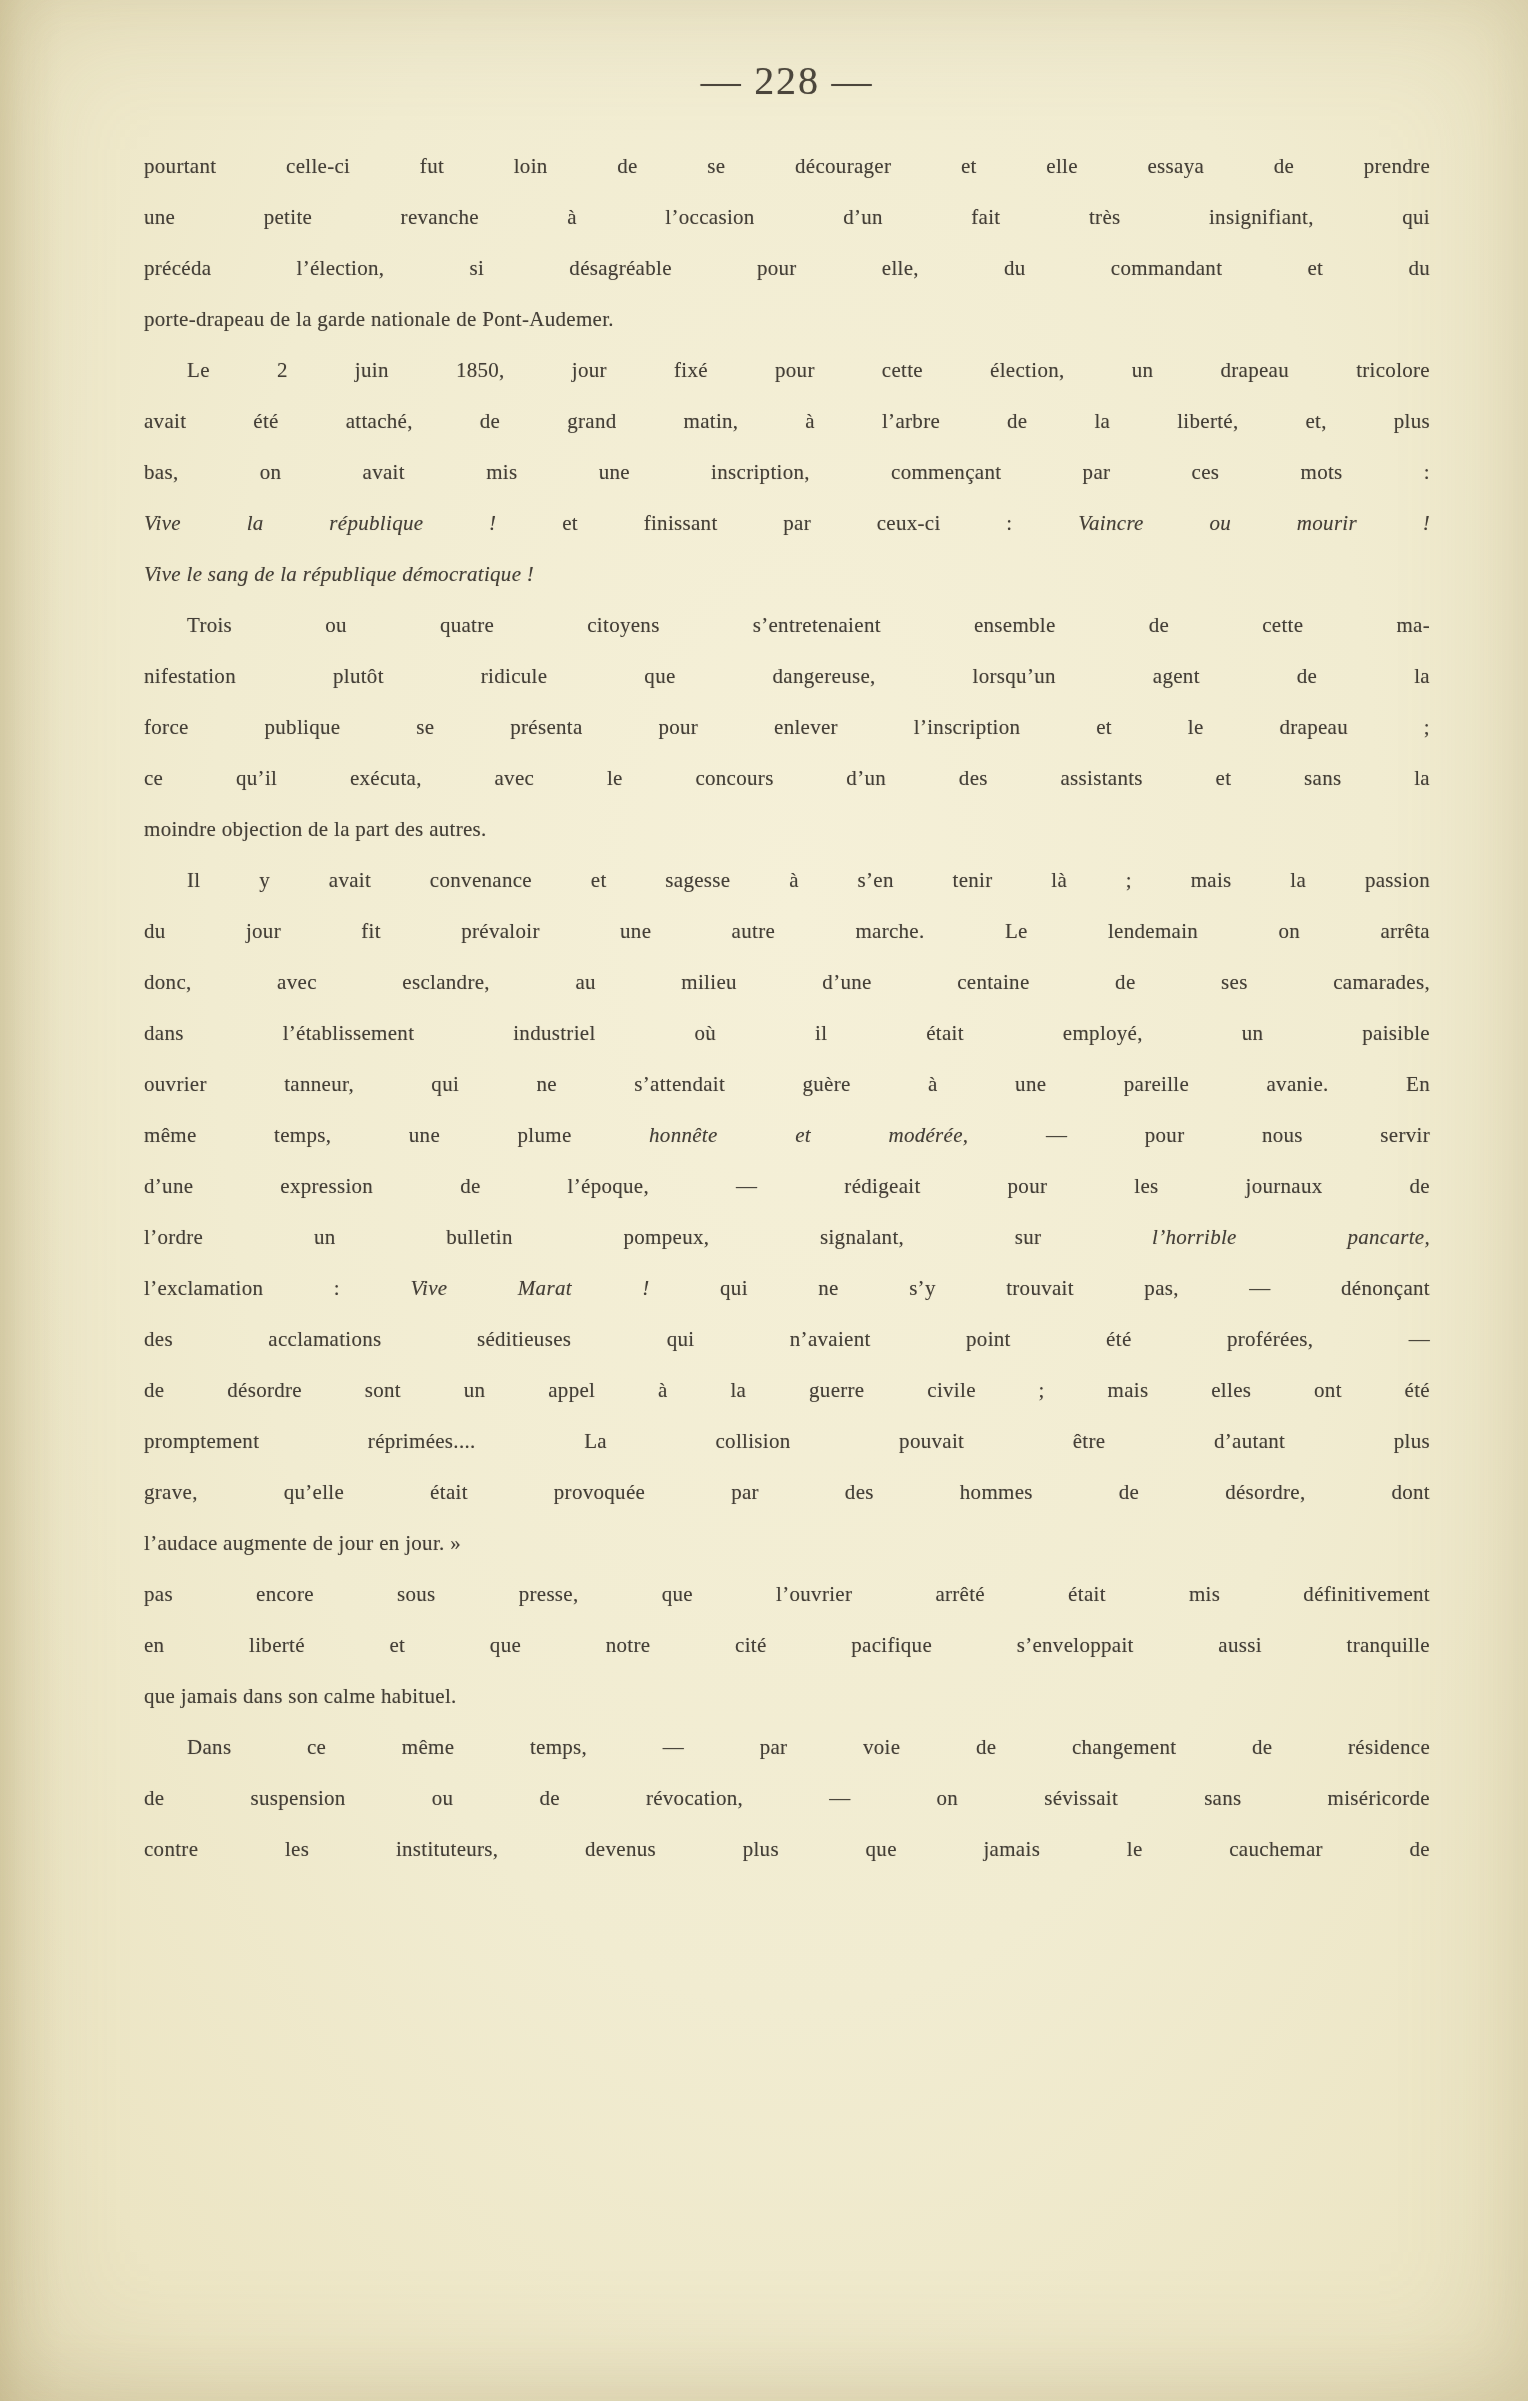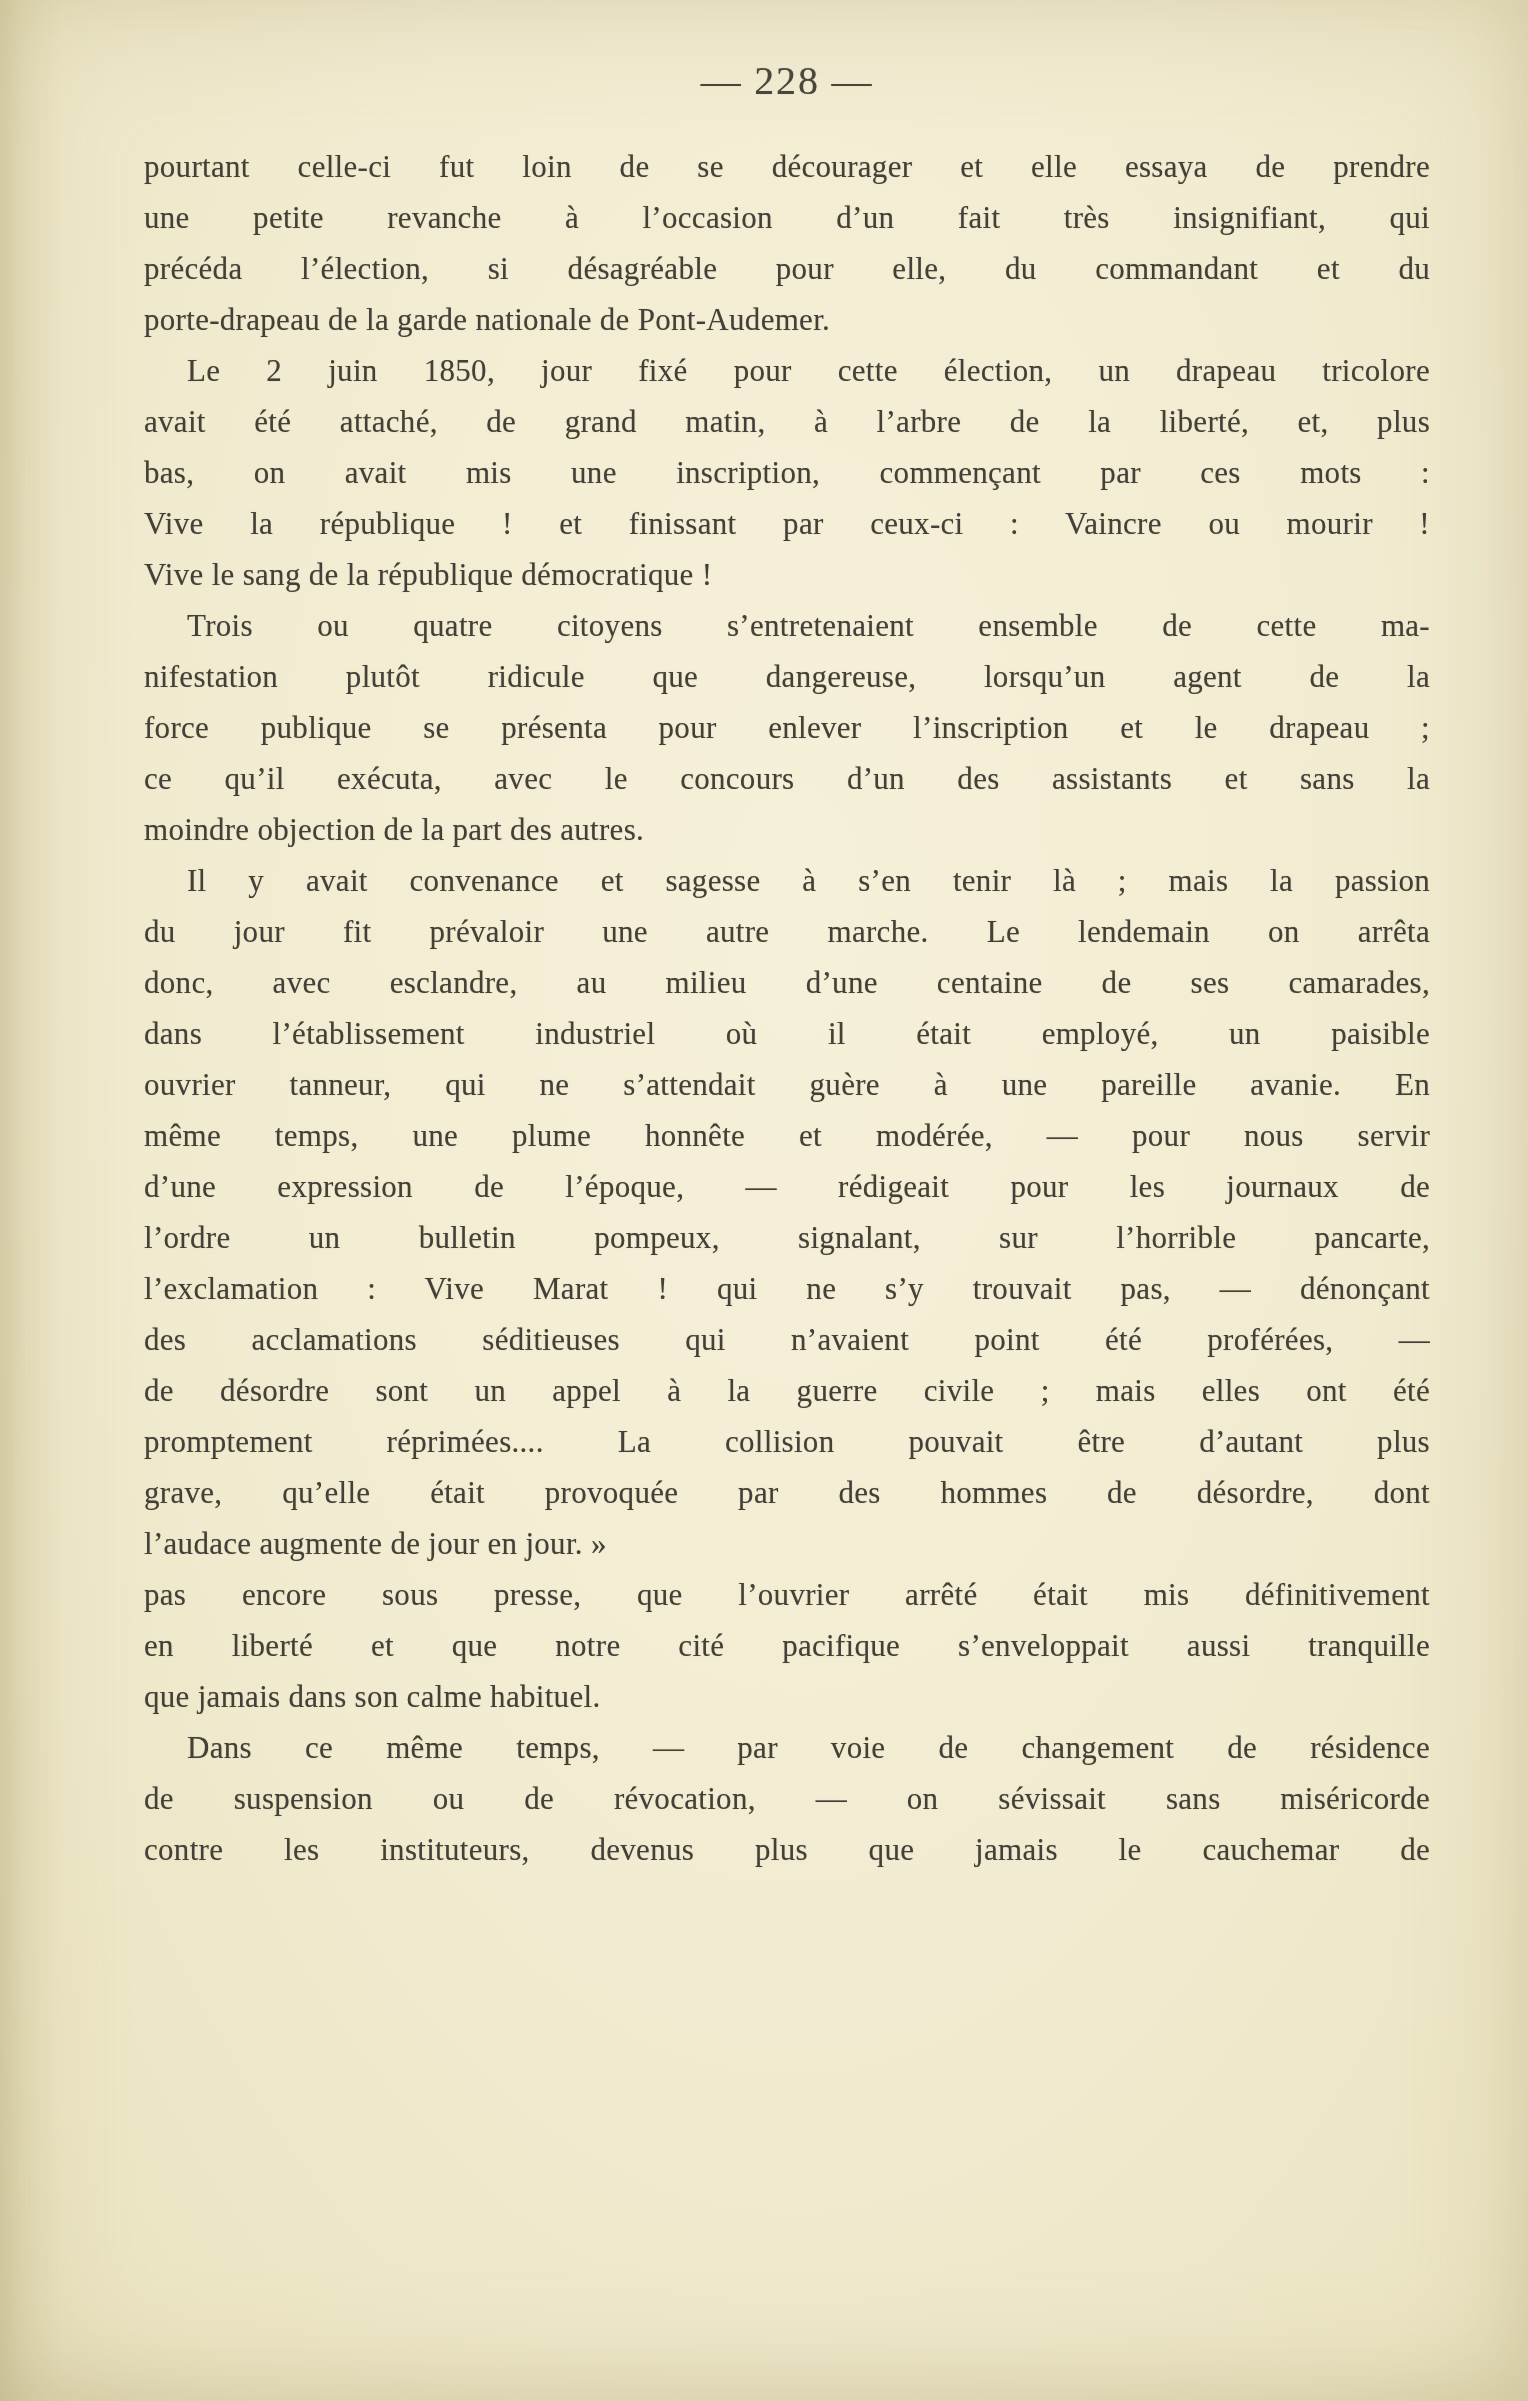--- a/index.html
+++ b/index.html
@@ -34,37 +34,38 @@
     font-size: 40px;
     letter-spacing: 1.8px;
     color: #4a453c;
     text-shadow: 0 0 0.9px rgba(70,64,54,0.40);
   }
   .text-block {
     position: absolute;
     top: 141px;
     left: 144px;
     width: 1286px;
-    font-size: 31px;
+    font-size: 21px;
     letter-spacing: 0.3px;
     text-shadow: 0 0 0.9px rgba(70,64,54,0.38);
   }
   .line {
     height: 51px;
     line-height: 51px;
     text-align: justify;
     text-align-last: justify;
   }
   .line.para-end {
     text-align-last: left;
   }
   .line.indent {
     text-indent: 43px;
   }
   .it {
+    font-style: italic;
   }
 </style>
 </head>
 <body>
 
 <div class="page">
   <div class="page-number">— 228 —</div>
   <div class="text-block">
       <div class="line"><span>pourtant celle-ci fut loin de se décourager et elle essaya de prendre</span></div>
       <div class="line"><span>une petite revanche à l’occasion d’un fait très insignifiant, qui</span></div>

